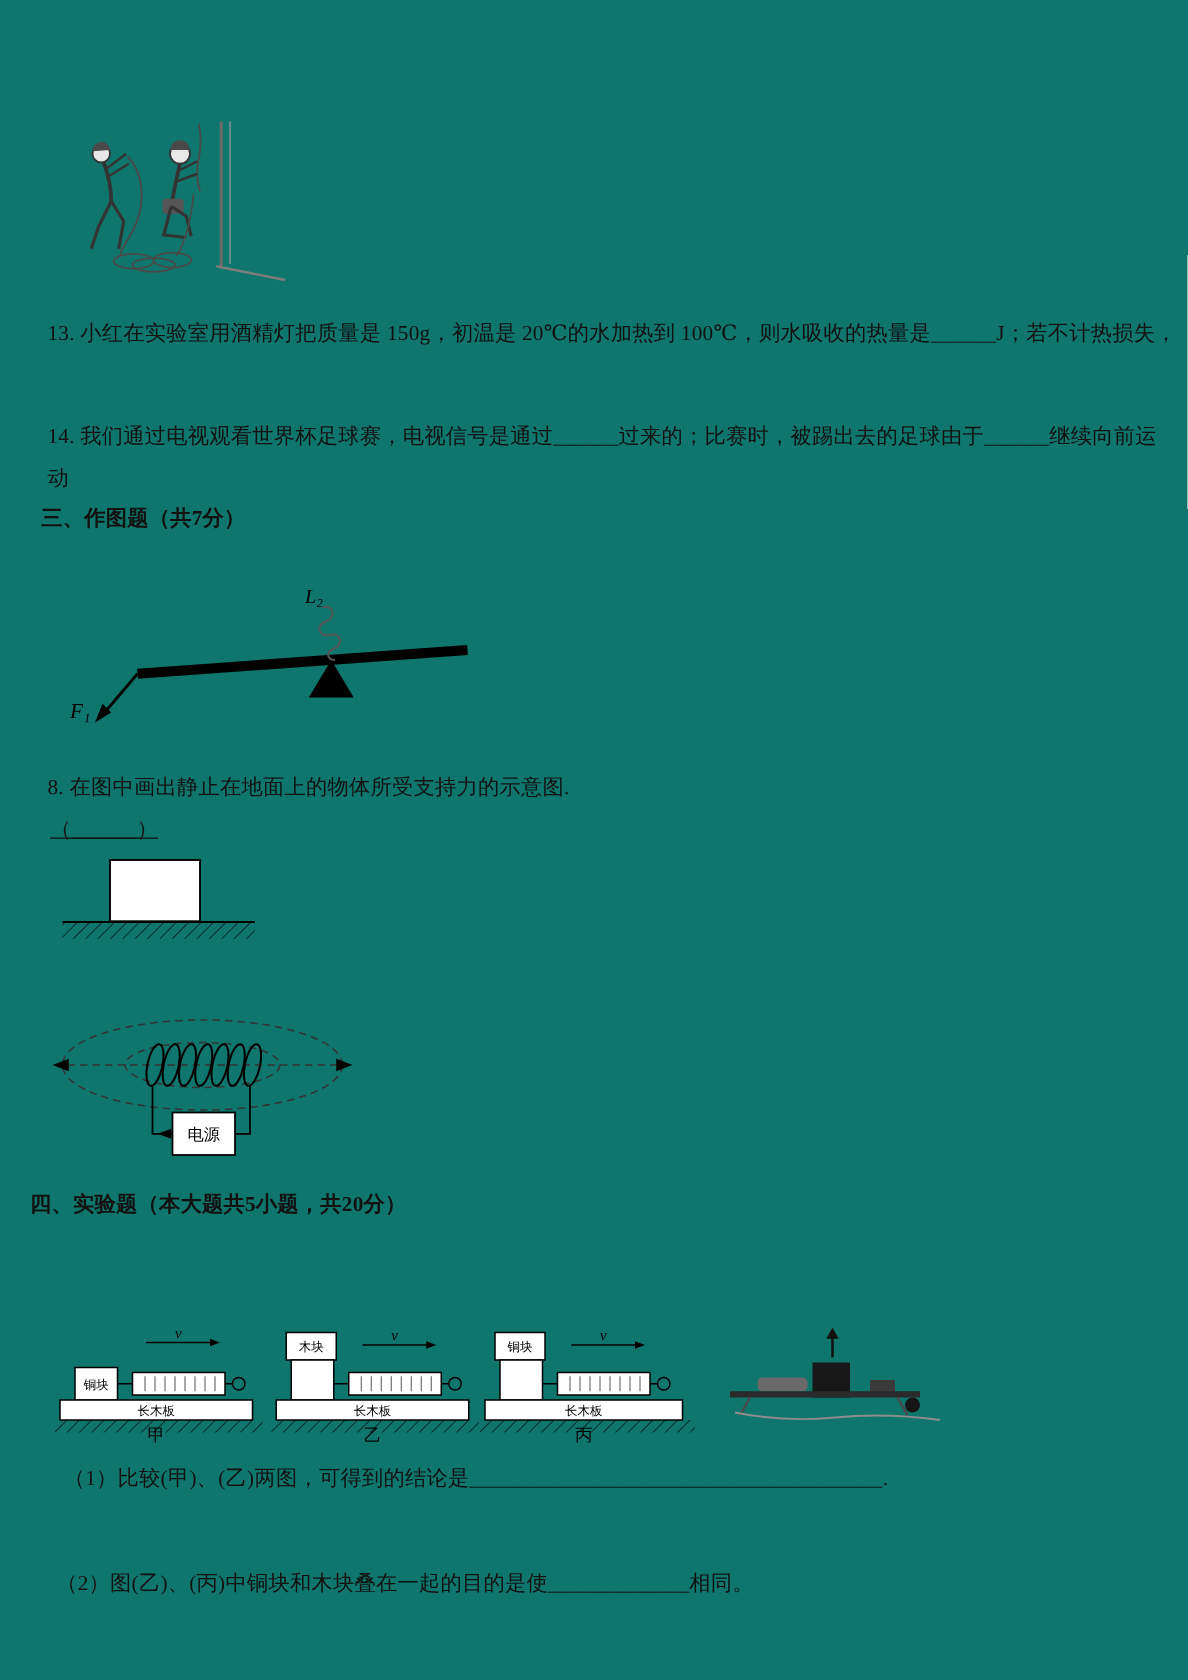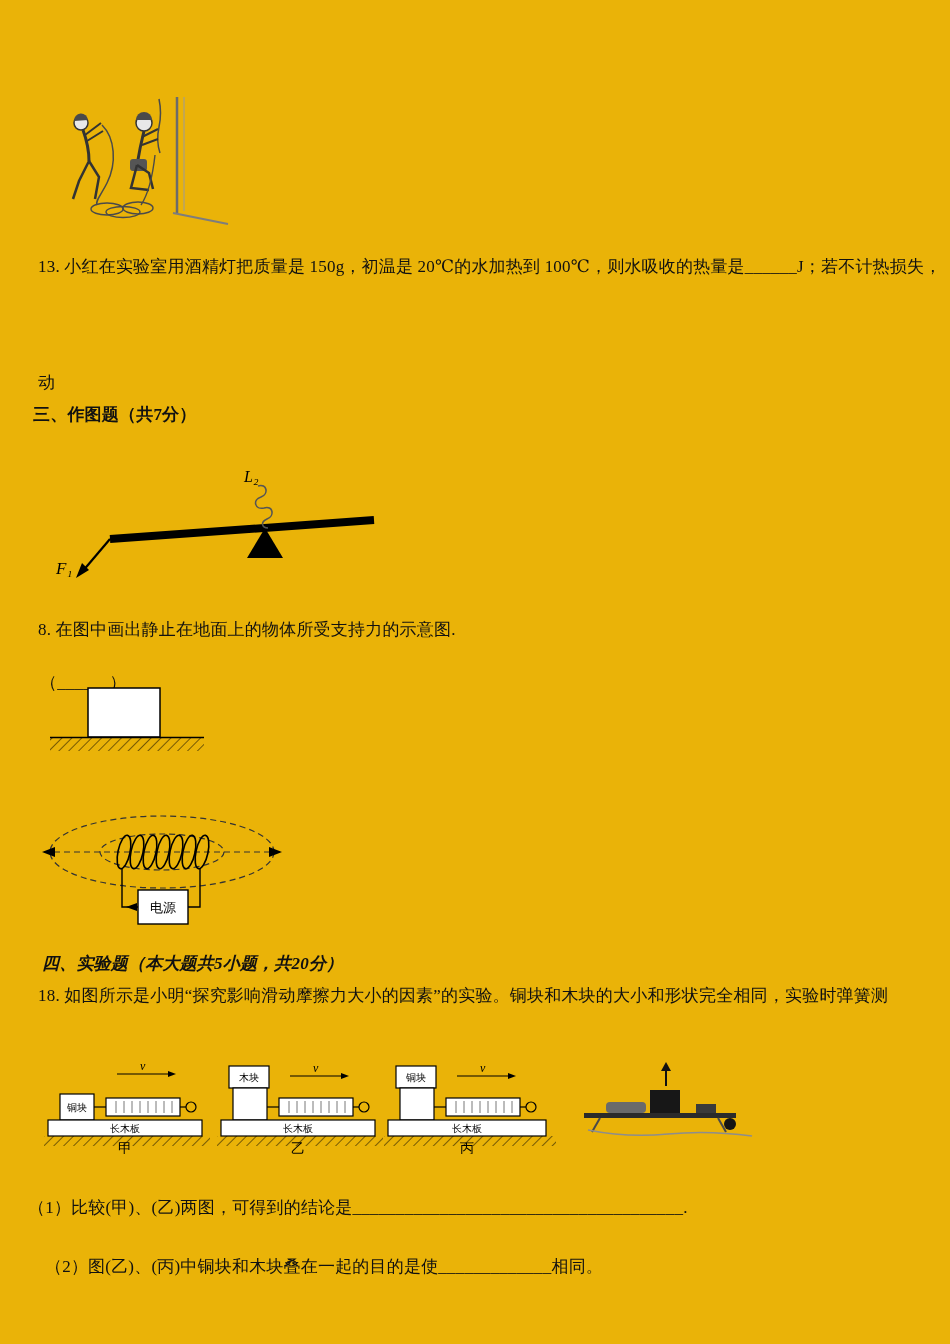--- a/index.html
+++ b/index.html
@@ -1,16 +1,16 @@
 <!DOCTYPE html>
 <html><head>
 <meta charset="utf-8">
 <style>
   html,body{margin:0;padding:0;background:#fff;}
-  #page{position:relative;width:950px;height:1344px;background:#eab308;overflow:hidden;
+  #page{position:relative;width:950px;height:1344px;background:#0f766e;overflow:hidden;
         font-family:"Liberation Serif","DejaVu Serif",serif;color:#111;}
   .t{position:absolute;font-size:17px;line-height:1.25;white-space:nowrap;letter-spacing:.2px;}
   .bold{font-weight:700;}
   .abs{position:absolute;}
   svg{display:block;}
   svg text{font-family:"Liberation Serif","DejaVu Serif",serif;}
   .ital{font-style:italic;}
 </style>
 </head>
 <body>
@@ -38,37 +38,38 @@
 
     <path d="M57,32 C70,45 72,70 62,90 C56,102 50,108 52,112" stroke="#4a4a4a" stroke-width="1.5" fill="none"></path>
     <ellipse cx="62" cy="116" rx="16" ry="6" stroke="#4a4a4a" stroke-width="1.4" fill="none"></ellipse>
     <ellipse cx="78" cy="119" rx="17" ry="5.5" stroke="#4a4a4a" stroke-width="1.4" fill="none"></ellipse>
     <ellipse cx="93" cy="115" rx="15" ry="6" stroke="#4a4a4a" stroke-width="1.4" fill="none"></ellipse>
     <path d="M96,112 C104,100 108,80 110,62" stroke="#4a4a4a" stroke-width="1.4" fill="none"></path>
   </svg>
 
   <div class="t" style="left:38px;top:256px;">13. 小红在实验室用酒精灯把质量是 150g，初温是 20℃的水加热到 100℃，则水吸收的热量是______J；若不计热损失，</div>
 
+  <div class="t" style="left:38px;top:338px;">14. 我们通过电视观看世界杯足球赛，电视信号是通过______过来的；比赛时，被踢出去的足球由于______继续向前运</div>
   <div class="t" style="left:38px;top:372px;">动</div>
 
   <div class="t bold" style="left:33px;top:404px;">三、作图题（共7分）</div>
 
 
   <svg class="abs" style="left:48px;top:458px;" width="345" height="135" viewBox="0 0 345 135">
     <line x1="62" y1="81" x2="326" y2="62" stroke="#000" stroke-width="8"></line>
     <polygon points="217,70 199,100 235,100" fill="#000"></polygon>
     <line x1="62" y1="81" x2="34" y2="114" stroke="#000" stroke-width="2.2"></line>
     <polygon points="28,120 41,112 34,105" fill="#000"></polygon>
     <path d="M210,28 c9,-3 11,8 3,11 c-9,3 -6,13 3,11 c9,-3 11,8 3,11 c-7,3 -5,9 1,9" stroke="#555" stroke-width="1.6" fill="none"></path>
     <text x="8" y="116" font-size="17" class="ital">F₁</text>
     <text x="196" y="24" font-size="16" class="ital">L₂</text>
   </svg>
 
   <div class="t" style="left:38px;top:619px;">8. 在图中画出静止在地面上的物体所受支持力的示意图.</div>
-  <div class="t" style="left:40px;top:672px;">（______）</div>
+  <div class="t" style="left:40px;top:653px;text-decoration:underline;">（______）</div>
 
   <svg class="abs" style="left:42px;top:678px;" width="175" height="78" viewBox="0 0 175 78">
     <defs>
       <pattern id="hatchG" patternUnits="userSpaceOnUse" width="7" height="14" patternTransform="rotate(45)">
         <line x1="0" y1="0" x2="0" y2="14" stroke="#000" stroke-width="1"></line>
       </pattern>
     </defs>
     <rect x="46" y="10" width="72" height="49" fill="#fff" stroke="#000" stroke-width="1.5"></rect>
     <line x1="8" y1="59.5" x2="162" y2="59.5" stroke="#000" stroke-width="1.6"></line>
     <rect x="8" y="60" width="154" height="13" fill="url(#hatchG)"></rect>
@@ -89,23 +90,22 @@
       <ellipse cx="136" cy="46" rx="6" ry="17" transform="rotate(12 136 46)"></ellipse>
       <ellipse cx="149" cy="46" rx="6" ry="17" transform="rotate(12 149 46)"></ellipse>
       <ellipse cx="162" cy="46" rx="6" ry="17" transform="rotate(12 162 46)"></ellipse>
     </g>
     <path d="M82,62 L82,101 L160,101 L160,62" stroke="#000" stroke-width="1.4" fill="none"></path>
     <polygon points="86,101 97,97 97,105" fill="#000"></polygon>
     <rect x="98" y="84" width="50" height="34" fill="#fff" stroke="#000" stroke-width="1.4"></rect>
     <text x="123" y="106" font-size="13" text-anchor="middle">电源</text>
   </svg>
 
-  <div class="t bold" style="left:42px;top:953px;font-style:italic;">四、实验题（本大题共5小题，共20分）</div>
-
-  <div class="t" style="left:38px;top:985px;">18. 如图所示是小明“探究影响滑动摩擦力大小的因素”的实验。铜块和木块的大小和形状完全相同，实验时弹簧测</div>
+  <div class="t bold" style="left:24px;top:953px;">四、实验题（本大题共5小题，共20分）</div>
+
 
   <svg class="abs" style="left:42px;top:1058px;" width="170" height="96" viewBox="0 0 170 96">
     <defs>
       <pattern id="hatchA" patternUnits="userSpaceOnUse" width="7" height="14" patternTransform="rotate(45)">
         <line x1="0" y1="0" x2="0" y2="14" stroke="#000" stroke-width="1"></line>
       </pattern>
     </defs>
     <line x1="75" y1="16" x2="128" y2="16" stroke="#000" stroke-width="1.2"></line>
     <polygon points="134,16 126,13 126,19" fill="#000"></polygon>
     <text x="98" y="12" font-size="12" class="ital">v</text>
@@ -201,16 +201,16 @@
     <rect x="72" y="30" width="30" height="28" fill="#171717"></rect>
     <rect x="28" y="42" width="40" height="11" rx="4" fill="#6a6a6a"></rect>
     <rect x="118" y="44" width="20" height="12" fill="#3a3a3a"></rect>
     <rect x="6" y="53" width="152" height="5" fill="#2b2b2b"></rect>
     <line x1="22" y1="58" x2="14" y2="72" stroke="#4a4a4a" stroke-width="2"></line>
     <line x1="140" y1="58" x2="148" y2="72" stroke="#4a4a4a" stroke-width="2"></line>
     <circle cx="152" cy="64" r="6" fill="#141414"></circle>
     <path d="M10,70 q40,8 80,4 q40,-4 84,2" stroke="#8d8d8d" stroke-width="1.5" fill="none"></path>
   </svg>
 
-  <div class="t" style="left:28px;top:1172px;margin-top:25px;">（1）比较(甲)、(乙)两图，可得到的结论是______________________________________.</div>
+  <div class="t" style="left:51px;top:1172px;">（1）比较(甲)、(乙)两图，可得到的结论是______________________________________.</div>
   <div class="t" style="left:45px;top:1208px;margin-top:48px;">（2）图(乙)、(丙)中铜块和木块叠在一起的目的是使_____________相同。</div>
 
 </div>
 
 </body></html>

